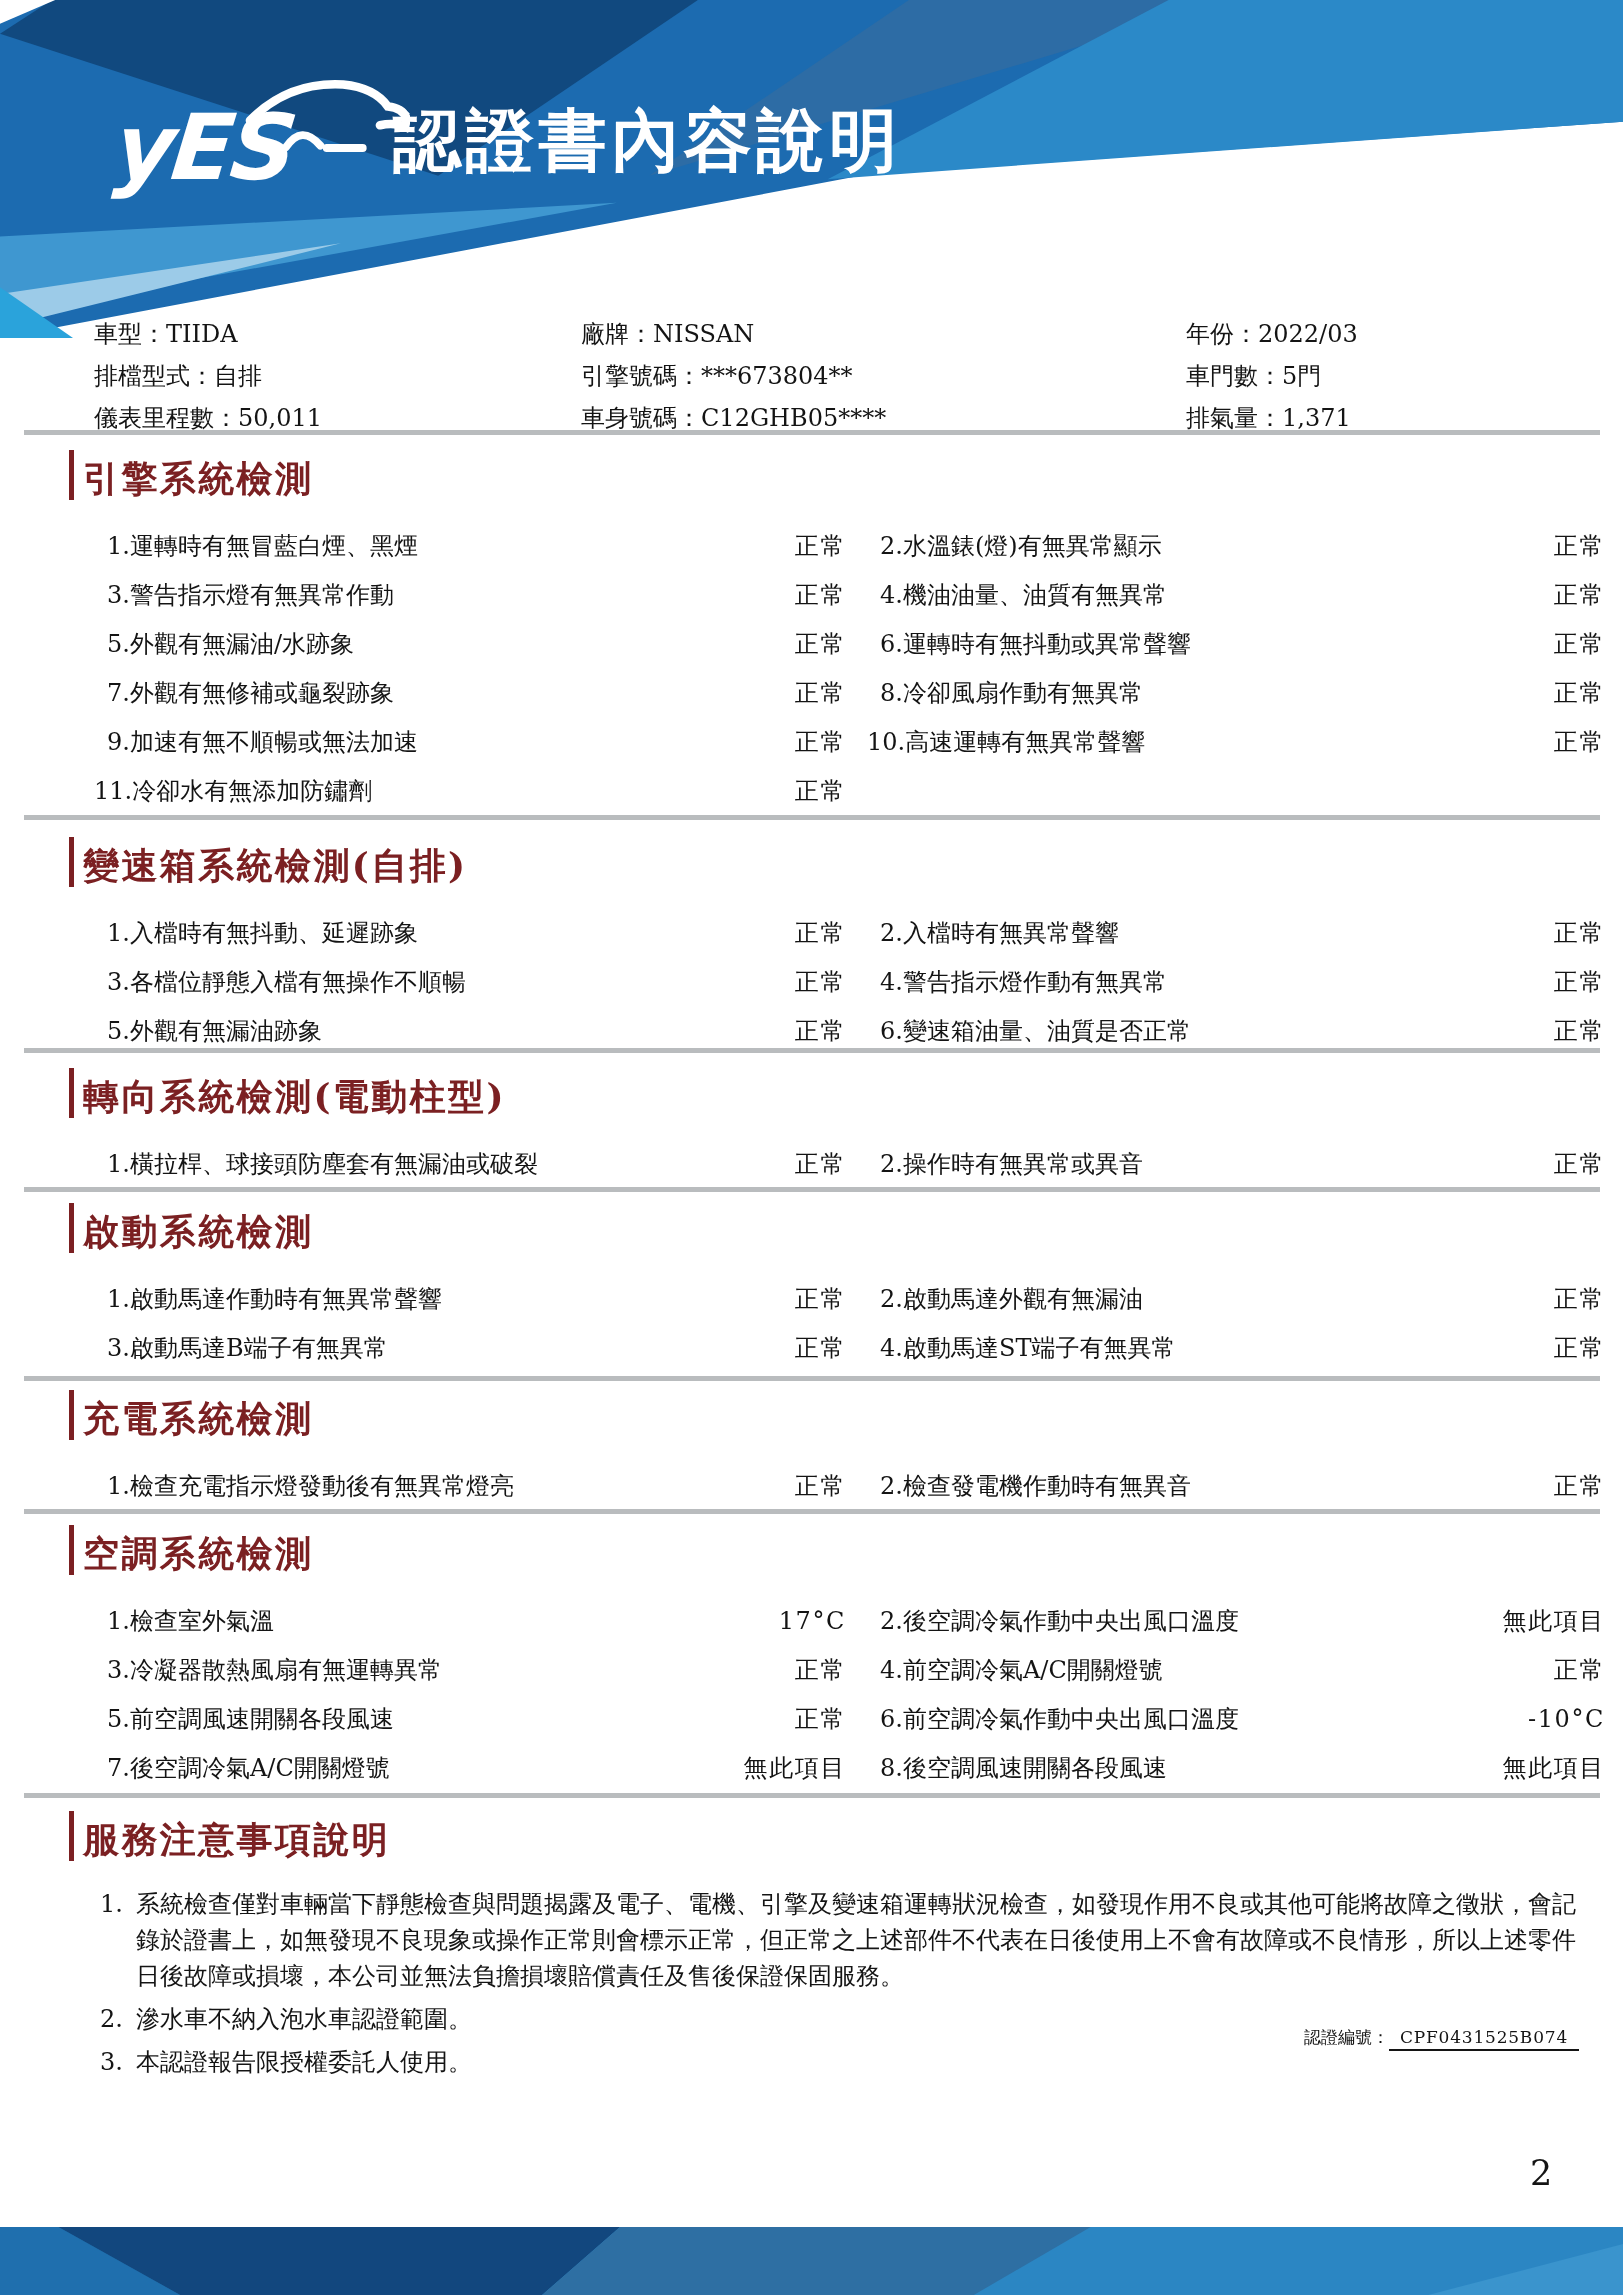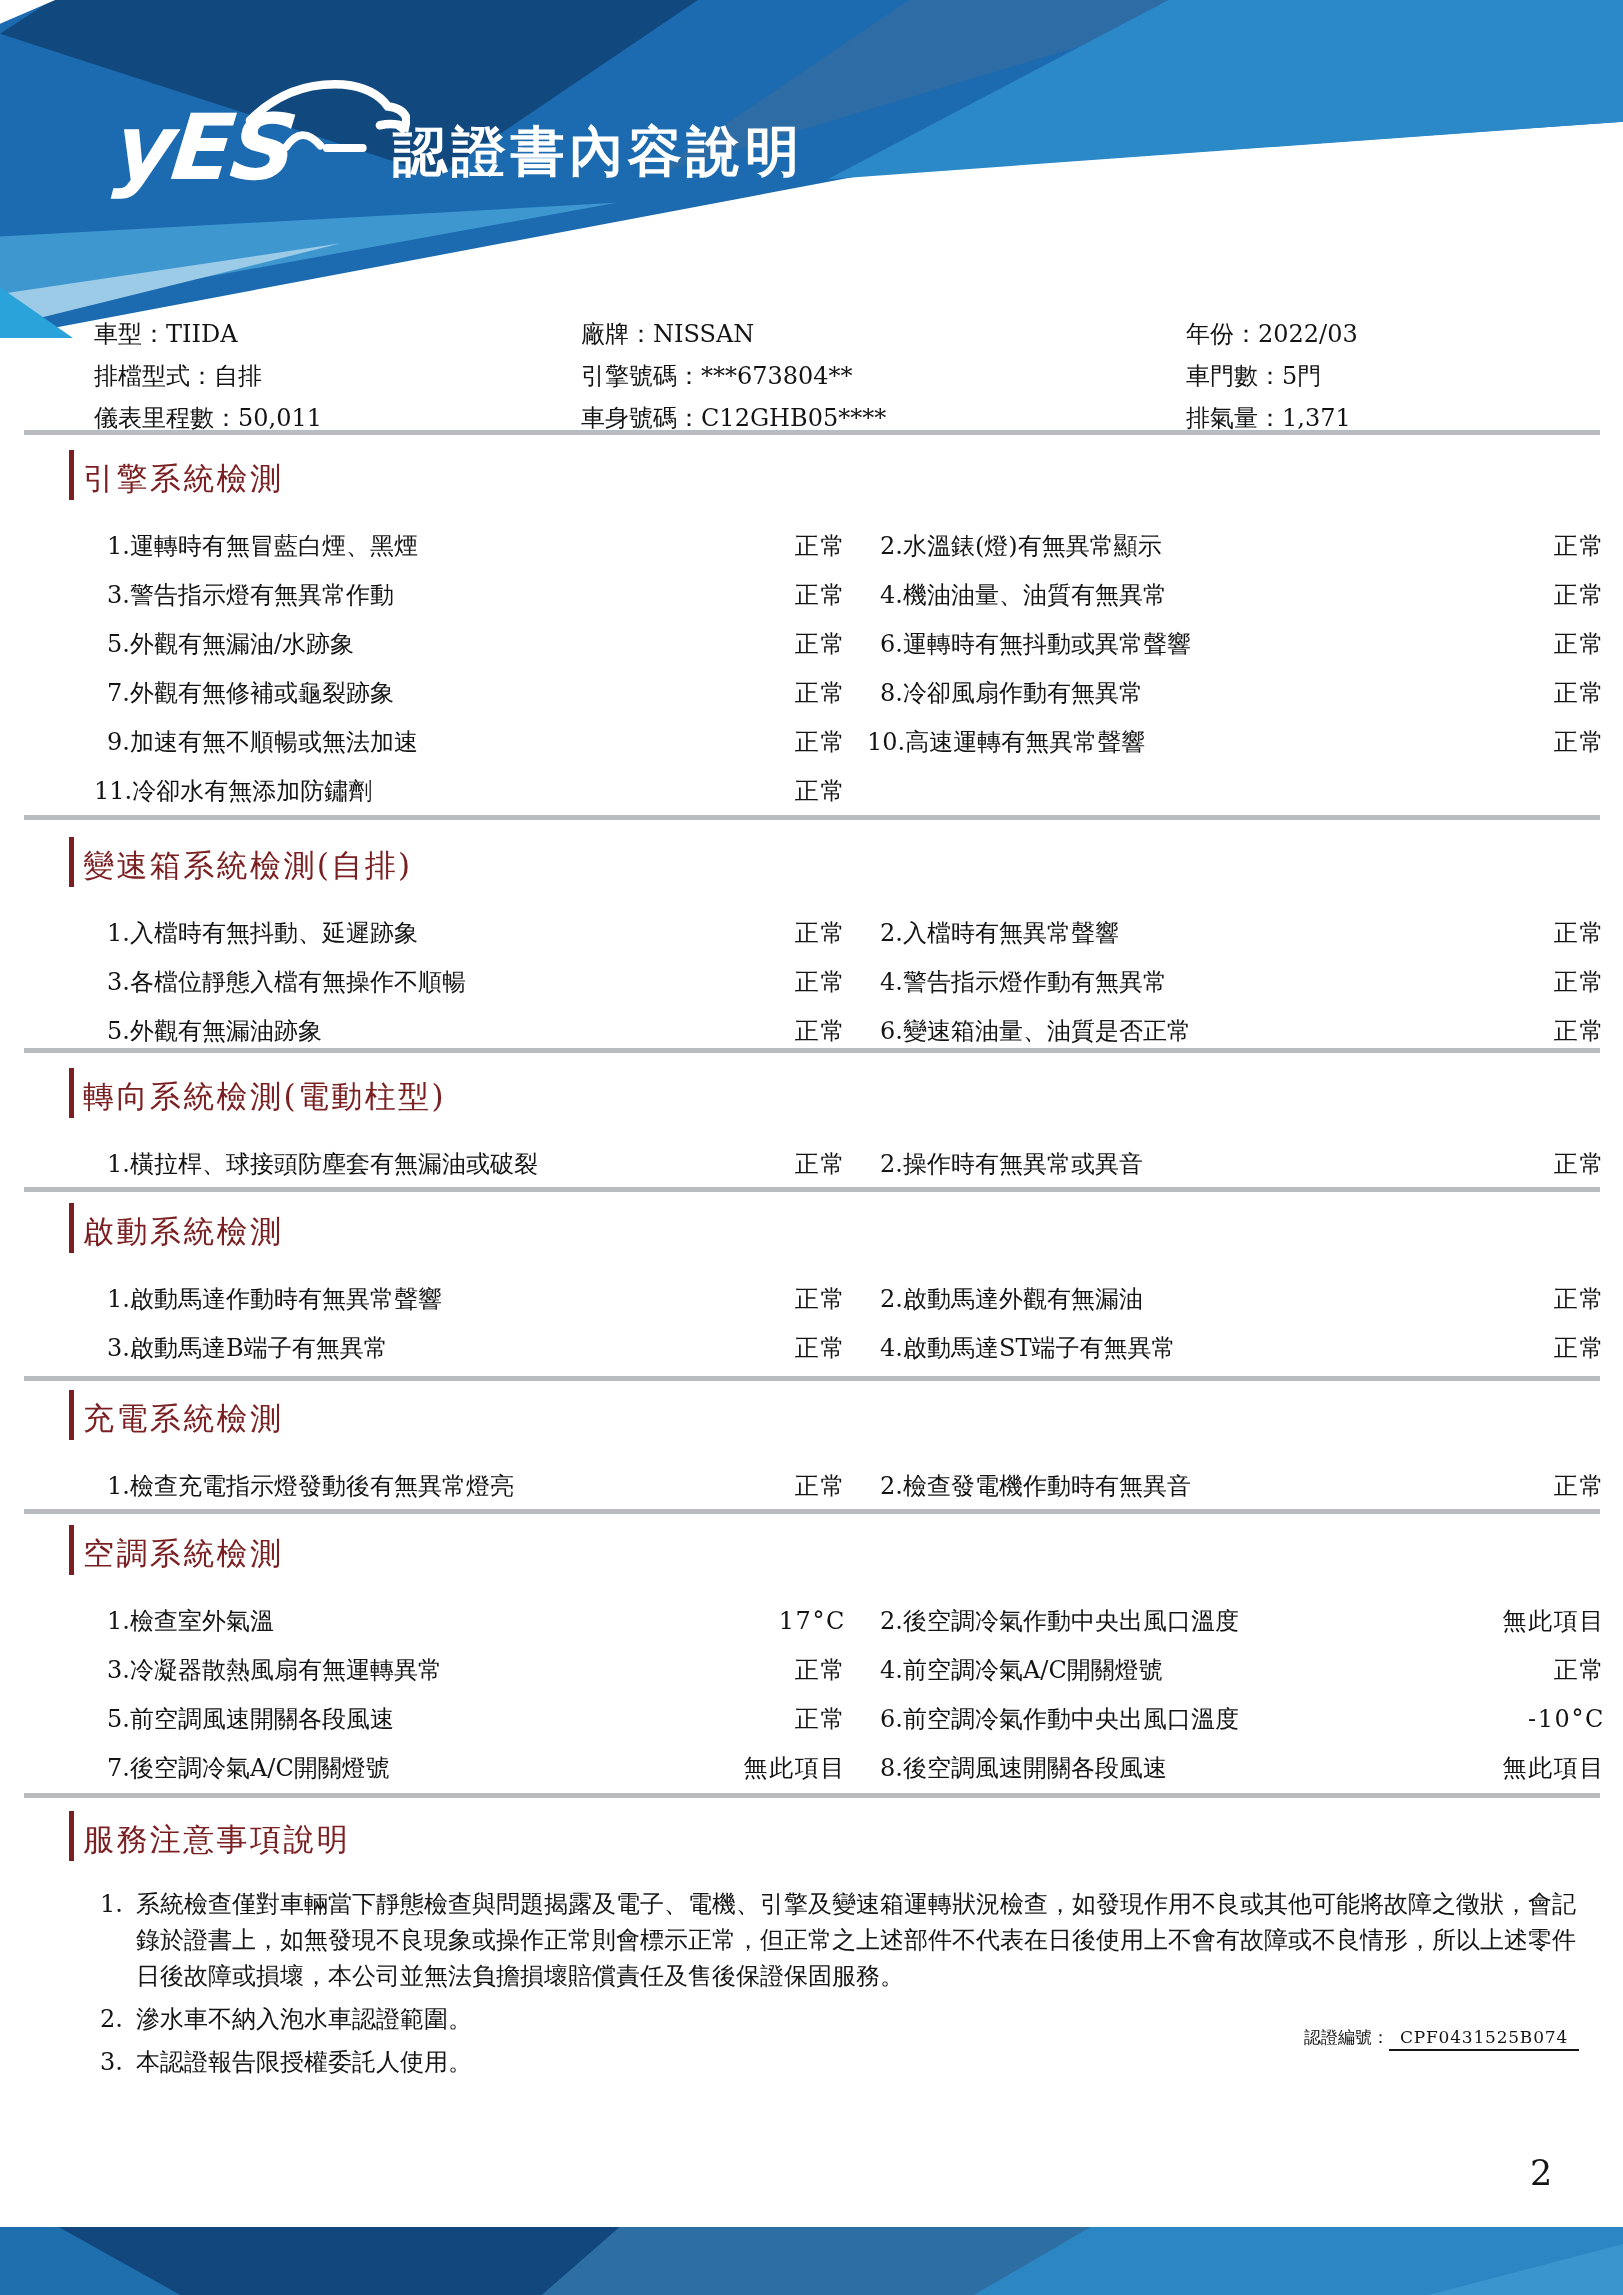--- a/index.html
+++ b/index.html
@@ -22,40 +22,40 @@
 
   .logo { position:absolute; left:116px; top:80px; width:283px; height:118px; }
   .logo-text {
     position:absolute; left:0; bottom:4.7px; color:#fff; line-height:1;
     font-family:"DejaVu Sans","Liberation Sans",sans-serif;
     font-style:italic; font-weight:bold; font-size:91px; transform:skewX(-6deg);
     letter-spacing:-3.1px;
   }
   .logo svg { position:absolute; right:-11px; top:-7.9px; }
   .doc-title {
-    position:absolute; left:393px; top:116px; color:#ffffff;
+    position:absolute; left:393px; top:96px; color:#ffffff;
     font-family:"DejaVu Sans","Liberation Sans",sans-serif;
-    font-weight:bold; font-size:54px; letter-spacing:4.7px; white-space:nowrap;
+    font-weight:bold; font-size:68px; letter-spacing:4.7px; white-space:nowrap;
   }
 
   
   .vehicle-info {
     position:absolute; left:94px; top:313px; width:1492px;
     display:grid; grid-template-columns:487px 605px 1fr; grid-auto-rows:42px;
     align-items:center; font-size:24px;
   }
 
   
   .divider { position:absolute; left:23.6px; width:1576px; height:4.7px; background:#b9bcbe; }
 
   
   .section { position:absolute; left:69px; width:1541px; }
   .sec-head { position:relative; height:46px; display:flex; align-items:center; }
   .sec-bar { position:absolute; left:0; top:-2.4px; width:4.7px; height:50px; background:#7b2022; }
-  .sec-title { margin:8px 0 0 14px; font-size:31px; font-weight:normal; color:#7b2022; letter-spacing:2.4px; white-space:nowrap; }
+  .sec-title { margin:8px 0 0 14px; font-size:36px; font-weight:bold; color:#7b2022; letter-spacing:2.4px; white-space:nowrap; }
   .items {
     margin:23.6px 0 0 25px; width:1512px;
     display:grid; grid-template-columns:752px 738px; column-gap:21px;
   }
   .item { height:49px; display:flex; align-items:center; font-size:24px; white-space:nowrap; }
   .item .num { display:inline-block; min-width:36px; text-align:right; }
   .item .result { margin-left:auto; letter-spacing:1.6px; }
 
   
   .notes-list { margin:27px 0 0 31px; width:1476px; font-size:24px; }

